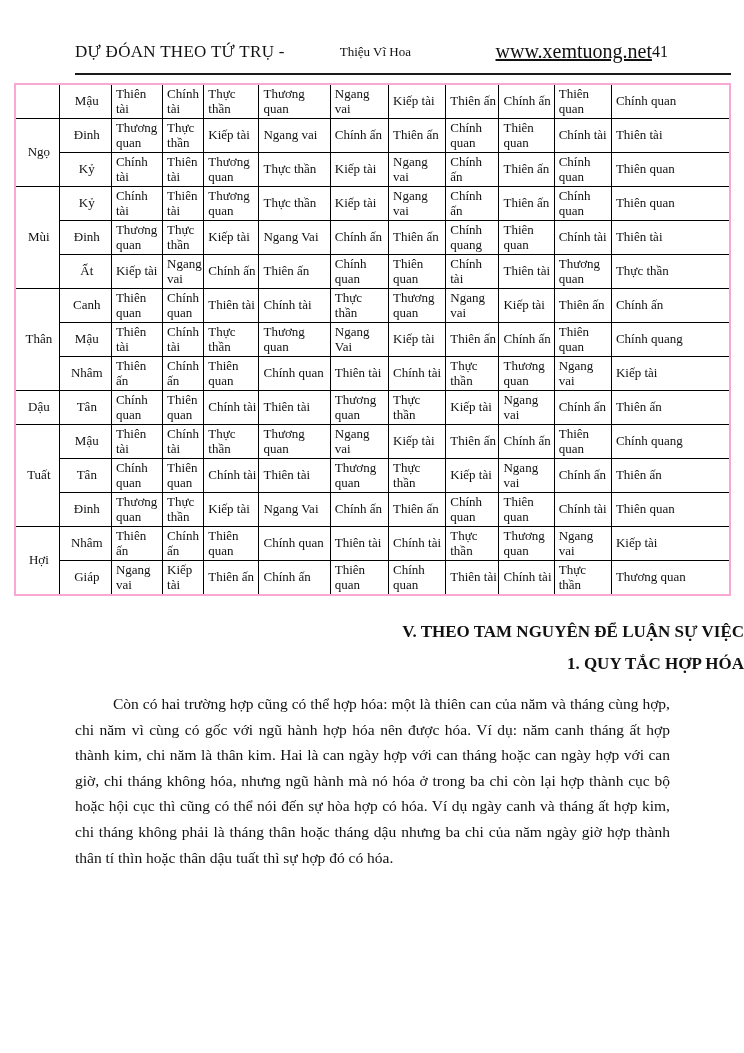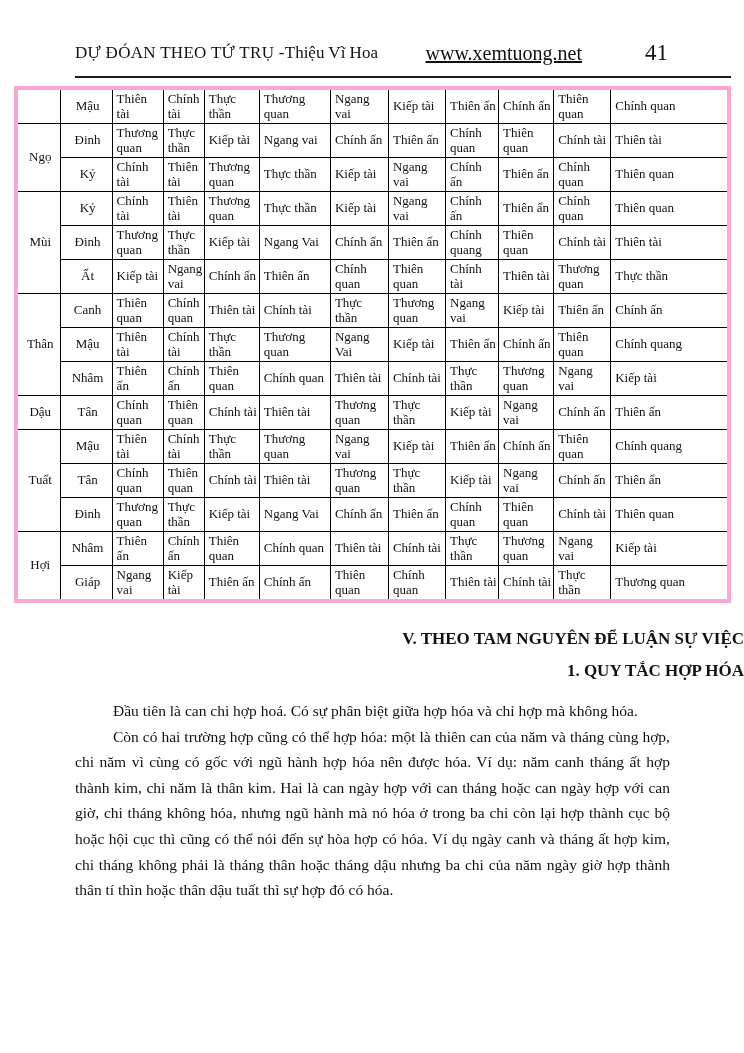--- a/index.html
+++ b/index.html
@@ -9,35 +9,35 @@
     color:#111;
     position:relative;
     overflow:hidden;
   }
   
   .header{
     display:flex;align-items:center;
     margin:40px 76px 0 75px;
   }
   .header .title{font-size:17px;letter-spacing:.3px;white-space:nowrap;}
-  .header .author{font-size:17px;white-space:nowrap;}
+  .header .author{font-size:13px;margin-left:55px;white-space:nowrap;}
   .header .site{font-size:20px;margin-left:auto;text-decoration:underline;color:#111;white-space:nowrap;}
-  .header .pageno{font-size:23px;margin-left:63px;}
+  .header .pageno{font-size:16px;}
   .rule{
     margin:10px 13px 0 75px;
     border-top:2px solid #1a1a1a;
     height:0;
   }
   
   table.tengods{
     border-collapse:collapse;
     table-layout:fixed;
     margin:8px 0 0 14px;
     width:717px;
-    border:4px solid #f9a8d4;
+    border:2px solid #f9a8d4;
   }
   table.tengods td{
     border:1.5px solid #000;
     font-size:13px;
     line-height:14.5px;
     vertical-align:middle;
     padding:1px 1px 1px 4px;
     height:31px;
     overflow:hidden;
     word-wrap:break-word;
@@ -293,15 +293,14 @@
         <td>Thực thần</td>
         <td class="last">Thương quan</td>
       </tr>
     </tbody>
 </table>
 
 <div class="h1">V. THEO TAM NGUYÊN ĐỂ LUẬN SỰ VIỆC</div>
 <div class="h2">1. QUY TẮC HỢP HÓA</div>
 
 <div class="bodytext">
-  <p>Đầu tiên là can  chi hợp hoá. Có sự phân biệt giữa hợp hóa và chỉ hợp mà không hóa.</p>
   <p>Còn có hai trường hợp cũng có thể hợp hóa: một là thiên can của năm và tháng cùng hợp, chi năm vì cùng có gốc với ngũ hành hợp hóa nên được hóa. Ví dụ: năm canh tháng ất hợp thành kim, chi năm là thân kim. Hai là can ngày hợp với can tháng hoặc can ngày hợp với can giờ, chi tháng không hóa, nhưng ngũ hành mà nó hóa ở trong ba chi còn lại hợp thành cục bộ hoặc hội cục thì cũng có thể nói đến sự hòa hợp có hóa. Ví dụ ngày canh và tháng ất hợp kim, chi tháng không phải là tháng thân hoặc tháng dậu nhưng ba chi của năm ngày giờ hợp thành thân tí thìn hoặc thân dậu tuất thì sự hợp đó có hóa.</p>
 </div>
 
 </body></html>

